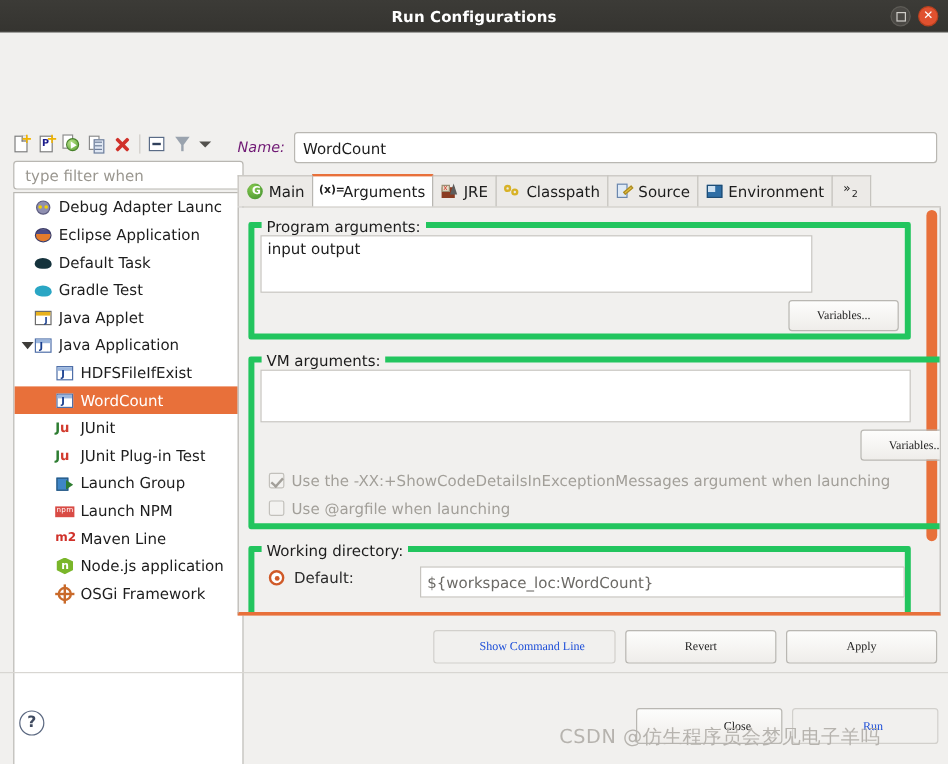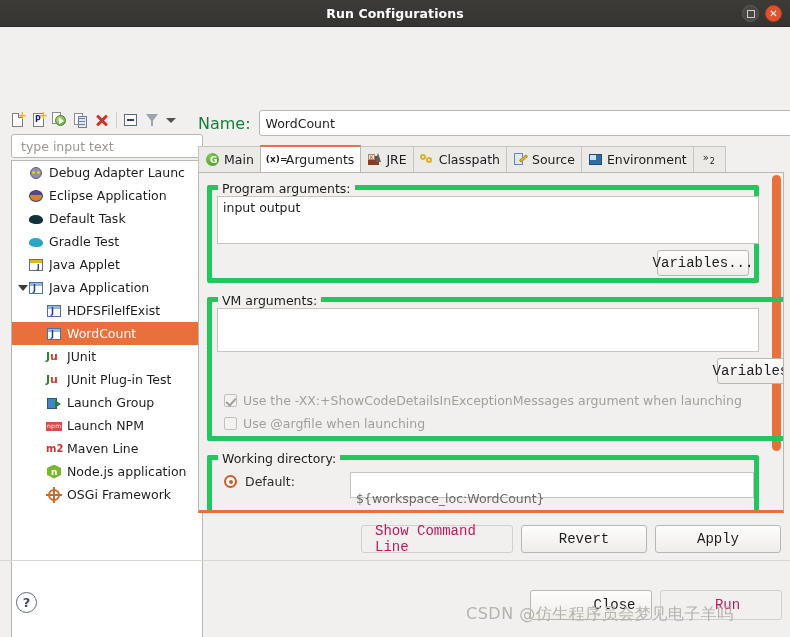--- a/index.html
+++ b/index.html
@@ -241,21 +241,21 @@
   .ic-osgi .h1 { position:absolute; left:0px; top:7px; width:16px; height:2px; background:#c96a2a;}
   .ic-osgi .v1 { position:absolute; left:7px; top:0px; width:2px; height:16px; background:#c96a2a;}
 
   
   .rightpanel {
     position: absolute; left: 198px; top: 110px; width: 586px; height: 408px;
   }
   .name-row {
     position: absolute; left: 0; top: 0; height: 26px; display: flex; align-items: center; gap: 8px;
   }
-  .name-label { font-size: 16px; color:#15803d; }
+  .name-label { font-size: 12px; color:#701a75;font-style:italic; }
   .name-input {
     width: 536px; height: 26px; background:#fff; border:1px solid #b9b7b2; border-radius:3px;
     padding: 3px 6px; font-size: 12.5px; color:#1d1d1d; font-family:inherit;
   }
 
   .tabstrip {
     position: absolute; left: 0; top: 36px; width: 586px; height: 27px;
     border-bottom: 1px solid #b9b7b2;
     display: flex; align-items: flex-end;
   }
@@ -317,24 +317,24 @@
   }
   .textarea-box {
     position: absolute; background:#ffffff; border:1px solid #c6c4bf;
     font-size: 12.5px; color:#1d1d1d; padding: 3px 5px;
     font-family:inherit; resize:none;
   }
   .btn {
     display:inline-flex; align-items:center; justify-content:center;
     background: linear-gradient(180deg,#fdfdfc 0%, #efedea 100%);
     border: 1px solid #b9b7b2; border-radius: 3px;
-    font-size: 14px; color:#1d1d1d; font-family:Liberation Mono, monospace;
+    font-size: 10px; color:#1d1d1d; font-family:Liberation Serif, serif;
     cursor: default;
   }
-  .btn.disabled { color:#be185d; background:#f1f0ee; border-color:#d2d0cc;padding-left:13px; }
+  .btn.disabled { color:#1d4ed8; background:#f1f0ee; border-color:#d2d0cc;padding-left:13px; }
 
   .chkrow { position: absolute; display:flex; align-items:center; gap:6px; font-size:12.5px; color:#a29f99; }
   .chk {
     width: 13px; height: 13px; border:1px solid #c2c0bb; background:#f3f2f0; border-radius:2px;
     position: relative; flex:none;
   }
   .chk.checked::after {
     content:""; position:absolute; left:3px; top:1px; width:4px; height:8px;
     border: solid #a29f99; border-width: 0 2px 2px 0; transform: rotate(42deg);
   }
@@ -416,21 +416,21 @@
       <div class="tbicon ti-filter">
         <div class="fn"></div>
           <div class="fs"></div>
       </div>
       <div class="tbicon ti-caret">
           <div class="c"></div>
         </div>
     </div>
 
     <div class="filter-box">
-      <span>type input text</span>
+      <span>type filter when</span>
     </div>
 
     <div class="tree-area">
 
       <div class="tree-row">
         <div class="ic ic-debug">
             <div class="b"></div>
             <div class="e1"></div>
             <div class="e2"></div>
           </div>
@@ -612,21 +612,21 @@
     </div>
 
     <div class="tabcontent">
 
       <div class="vscroll">
         <div class="thumb"></div>
       </div>
 
       <div class="group" style="top:12px; width:552px; height:98px;">
         <div class="glabel">Program arguments:</div>
-        <textarea class="textarea-box" style="left: 5px; top: 6px; width: 542px; height: 48px;">input output</textarea>
+        <textarea class="textarea-box" style="left: 5px; top: 6px; width: 460px; height: 48px;">input output</textarea>
         <div class="btn" style="position:absolute; right:5px; top:60px; width:92px; height:26px;">Variables...</div>
       </div>
 
       <div class="group" style="top:124px; width:612px; height:144px;">
         <div class="glabel">VM arguments:</div>
         <textarea class="textarea-box" style="left: 5px; top: 6px; width: 542px; height: 44px;"></textarea>
         <div class="btn" style="position:absolute; right:5px; top:56px; width:92px; height:26px;">Variables...</div>
         <div class="chkrow" style="left:12px; top:91px;text-align:right;">
           <div class="chk checked"></div>
           <span>Use the -XX:+ShowCodeDetailsInExceptionMessages argument when launching</span>
@@ -636,21 +636,21 @@
           <span>Use @argfile when launching</span>
         </div>
       </div>
 
       <div class="group" style="top:282px; width:552px; height:68px;">
         <div class="glabel">Working directory:</div>
         <div style="position:absolute; left:12px; top:14px; display:flex; align-items:center; gap:8px;">
           <div class="radio"></div>
           <span style="font-size:12.5px;">Default:</span>
         </div>
-        <div class="textarea-box" style="left:138px; top:12px; width:404px; height:26px; color:#6c6a66; padding-top:18px;">${workspace_loc:WordCount}</div>
+        <div class="textarea-box" style="left:138px; top:12px; width:404px; height:26px; color:#6c6a66; padding-top:5px;">${workspace_loc:WordCount}</div>
       </div>
 
     </div>
   </div>
 
   <div class="actionbar">
     <div class="btn disabled" style="position:absolute; left:163px; top:3px; width:152px; height:28px;">Show Command Line</div>
     <div class="btn" style="position:absolute; left:323px; top:3px; width:126px; height:28px;">Revert</div>
     <div class="btn" style="position:absolute; left:457px; top:3px; width:126px; height:28px;">Apply</div>
   </div>

